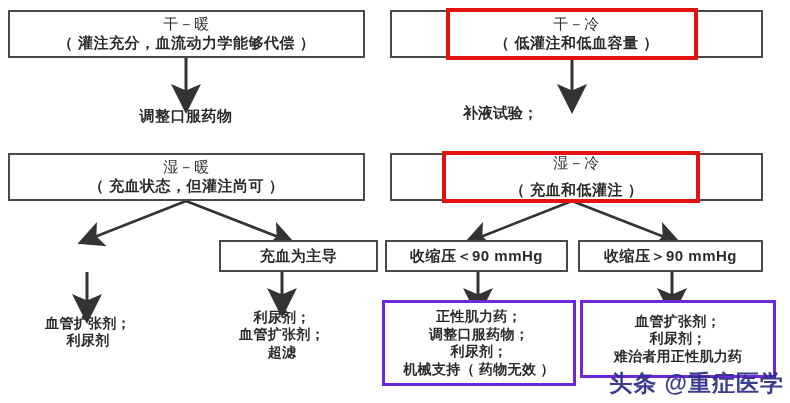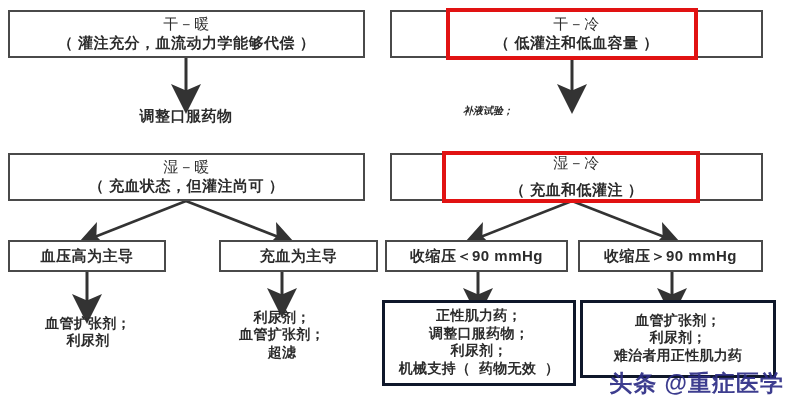--- a/index.html
+++ b/index.html
@@ -9,21 +9,21 @@
   .canvas{position:absolute;left:0;top:0;width:790px;height:403px;}
 
   
   .node{position:absolute;box-sizing:border-box;display:flex;
         flex-direction:column;align-items:center;justify-content:center;
         text-align:center;line-height:1.22;white-space:nowrap;}
 
   
   .box-gray{border:2px solid #4a4a4a;background:#ffffff;}
   .box-red{border:4px solid #e11212;background:transparent;}
-  .box-blue{border:3px solid #0f172a;background:#ffffff;font-family:Liberation Mono, monospace;}
+  .box-blue{border:3px solid #6d28d9;background:#ffffff;}
 
   .plain{border:none;background:transparent;}
 
   
   .t-title{font-size:15px;font-weight:400;letter-spacing:.5px;}
   .t-sub{font-size:15px;font-weight:700;letter-spacing:.5px;}
   .t-mid{font-size:15px;font-weight:700;letter-spacing:.5px;}
   .t-leaf{font-size:14px;font-weight:700;letter-spacing:.3px;}
   .t-inline{font-size:15px;font-weight:700;letter-spacing:.5px;}
 
@@ -34,21 +34,21 @@
               pointer-events:none;}
 
   
   .watermark{position:absolute;right:6px;bottom:4px;
              font-size:23px;font-weight:700;color:#2d2d86;
              letter-spacing:1px;opacity:.92;white-space:nowrap;}
 
   
   .inline-row{position:absolute;display:flex;align-items:center;
               white-space:nowrap;}
-  .inline-row .lead{font-size:10px;font-weight:700;margin-right:2px;font-style:italic;}
+  .inline-row .lead{font-size:15px;font-weight:700;margin-right:2px;}
   .inline-row .chip{border:3px solid #19197f;background:#fff;
                     padding:2px 8px;font-size:15px;font-weight:700;}
 </style>
 </head>
 <body>
 
 <div class="canvas">
 
   <svg class="connectors" viewBox="0 0 790 403" xmlns="http://www.w3.org/2000/svg">
     <defs>
@@ -90,23 +90,20 @@
 
   <div class="inline-row" style="left:463px;top:104px;">
     <span class="lead">补液试验；</span>
   </div>
 
   <div class="node box-gray" style="left:8px;top:153px;width:357px;height:48px;">
     <div class="t-title line">湿－暖</div>
     <div class="t-sub line">（ 充血状态，但灌注尚可 ）</div>
   </div>
 
-  <div class="node box-gray" style="left:8px;top:240px;width:158px;height:32px;">
-    <div class="t-mid">血压高为主导</div>
-  </div>
   <div class="node box-gray" style="left:219px;top:240px;width:159px;height:32px;">
     <div class="t-mid">充血为主导</div>
   </div>
 
   <div class="node plain" style="left:12px;top:310px;width:152px;height:44px;">
     <div class="t-leaf line">血管扩张剂；</div>
     <div class="t-leaf line">利尿剂</div>
   </div>
 
   <div class="node plain" style="left:206px;top:303px;width:152px;height:64px;">

